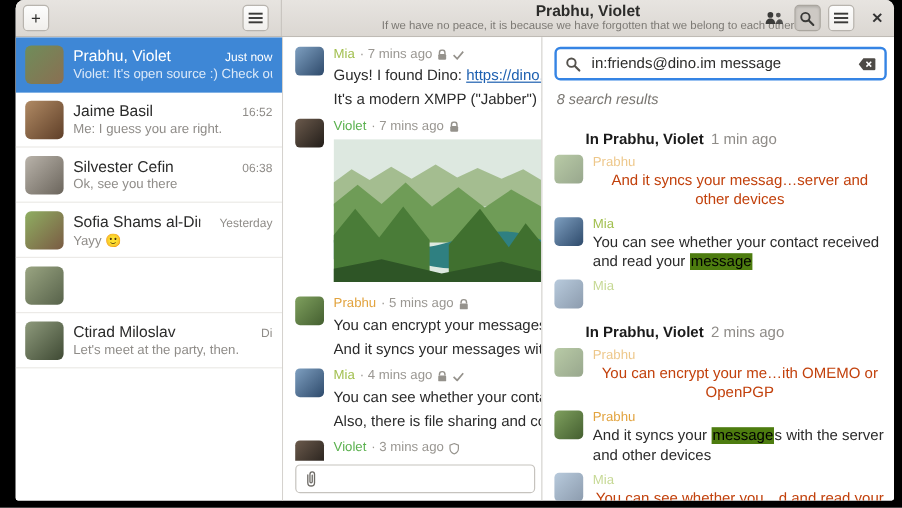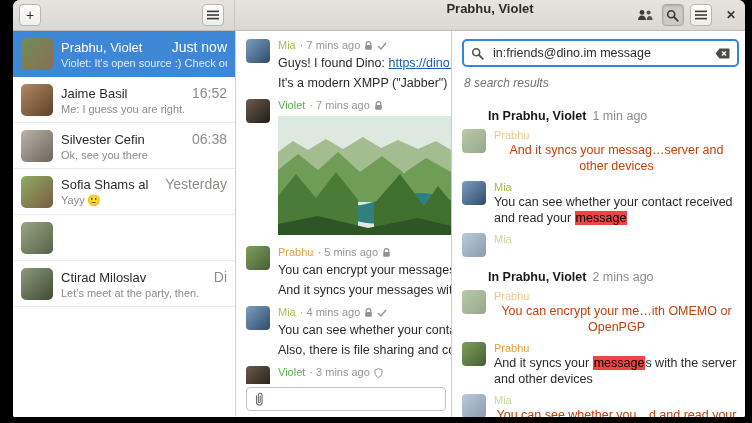--- a/index.html
+++ b/index.html
@@ -25,21 +25,21 @@
   
   .body{display:flex;height:387px;}
   
   .sidebar{width:222px;flex:none;background:#fff;border-right:1px solid #d5d2ce;overflow:hidden;}
   .srow{height:45px;display:flex;align-items:center;padding:0 8px;border-bottom:1px solid #eceae7;cursor:pointer;}
   .srow.selected{background:#3e87d6;border-bottom-color:#3e87d6;}
   .avatar32{width:32px;height:32px;border-radius:5px;flex:none;margin-right:8px;}
   .srow-main{flex:1;min-width:0;}
   .srow-top{display:flex;align-items:baseline;}
   .sname{font-size:13px;color:#2b2b2a;flex:1;min-width:0;white-space:nowrap;overflow:hidden;}
-  .stime{font-size:14px;color:#8f8c88;margin-left:16px;flex:none;}
+  .stime{font-size:10px;color:#8f8c88;margin-left:16px;flex:none;}
   .sprev{font-size:11px;color:#8f8c88;white-space:nowrap;overflow:hidden;margin-top:2px;}
   .srow.selected .sname,.srow.selected .stime{color:#fff;}
   .srow.selected .sprev{color:#dce9f8;}
   
   .chat{width:215px;flex:none;position:relative;background:#fff;overflow:hidden;}
   .msgs{position:absolute;top:2px;left:0;right:0;bottom:34px;overflow:hidden;}
   .msg{display:flex;padding:6px 0 1px 10px;}
   .avatar24{width:24px;height:24px;border-radius:4px;flex:none;margin-right:8px;}
   .mbody{flex:1;min-width:0;}
   .meta{font-size:11px;color:#9a9792;line-height:13px;white-space:nowrap;display:flex;align-items:center;gap:4px;}
@@ -58,21 +58,21 @@
   .sec-h{font-size:12.5px;margin:10px 0 2px 0;padding-left:26px;}
   .sec-h b{color:#1a1a1a;}
   .sec-h .sec-time{color:#8f8c88;font-weight:normal;margin-left:6px;}
   .rrow{display:flex;padding:4px 0 3px 0;cursor:pointer;}
   .rbody{flex:1;min-width:0;}
   .rname{font-size:11px;line-height:13px;}
   .rtext{font-size:12.5px;line-height:16px;color:#2b2b2b;}
   .rrow.dim .rtext{color:#c2410c;text-align:center;}
   .rrow.dim .avatar24{opacity:.55;}
   .rrow.dim .rname{opacity:.6;}
-  mark{background:#ef4444;color:#000;padding:0 1px;}
+  mark{background:#4d7c0f;color:#000;padding:0 1px;}
   .icon{display:inline-flex;align-items:center;justify-content:center;}
 </style>
 </head>
 <body>
 
 <div class="stage">
   <div class="window">
 
     <div class="hdr">
       <div class="hdr-left">
@@ -83,20 +83,21 @@
                 <rect y="0.6" width="12" height="1.6" fill="#3a3a38"></rect>
                 <rect y="4.2" width="12" height="1.6" fill="#3a3a38"></rect>
                 <rect y="7.8" width="12" height="1.6" fill="#3a3a38"></rect>
               </svg>
           </span>
         </div>
       </div>
       <div class="hdr-main">
         <div class="titles">
           <div class="title">Prabhu, Violet</div>
+          <div class="subtitle">If we have no peace, it is because we have forgotten that we belong to each other</div>
         </div>
         <div class="hdr-actions">
           <div class="btn flat">
             <span class="icon">
               <svg width="16" height="12" viewBox="0 0 16 12">
                   <circle cx="5" cy="3.4" r="2.4" fill="#3a3a38"></circle>
                   <path d="M1 11c0-3 2-4.5 4-4.5s4 1.5 4 4.5Z" fill="#3a3a38"></path>
                   <circle cx="11.6" cy="3.6" r="2" fill="#3a3a38" opacity=".85"></circle>
                   <path d="M9.6 11c.2-2.6 1.6-4 3-4 1.9 0 2.9 1.6 2.9 4Z" fill="#3a3a38" opacity=".85"></path>
                 </svg>

